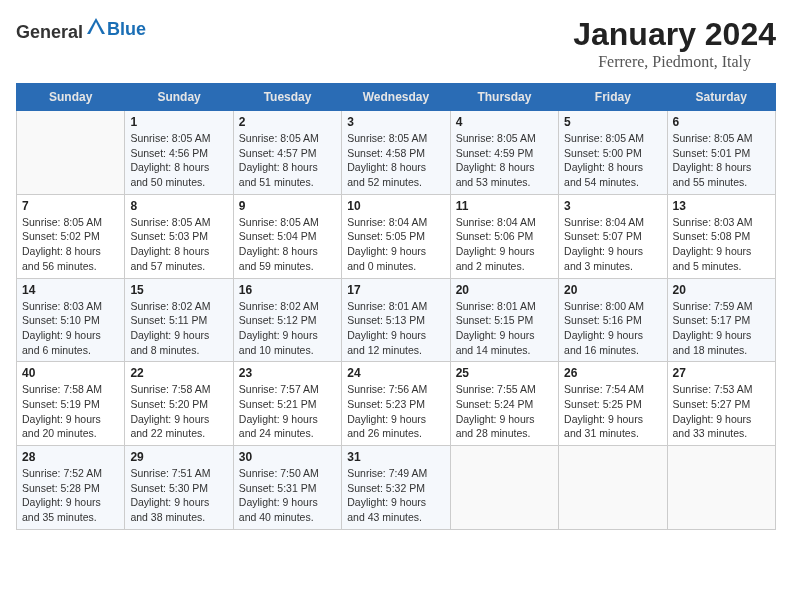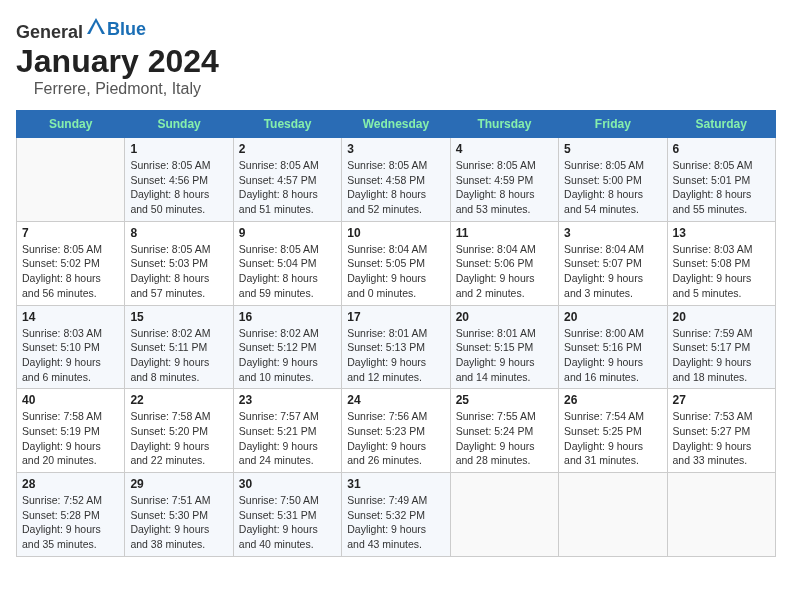--- a/index.html
+++ b/index.html
@@ -8,21 +8,20 @@
       background: #fff;
       width: 792px;
       min-height: 612px;
       padding: 16px;
     }
     .header {
       display: flex;
       justify-content: space-between;
       align-items: flex-start;
       margin-bottom: 12px;
-      flex-direction: column;
     }
     .logo {
       display: flex;
       align-items: center;
     }
     .logo-text-general {
       font-size: 18px;
       font-weight: bold;
       color: #333;
     }
@@ -40,29 +39,30 @@
       text-align: center;
     }
     .month-title {
       font-size: 32px;
       font-weight: bold;
       color: #222;
     }
     .location-title {
       font-size: 16px;
       color: #555;
+      font-family: Liberation Serif, serif;
     }
     table {
       width: 100%;
       border-collapse: collapse;
       font-size: 11px;
     }
     thead tr th {
       background: #2a6cb5;
-      color: #86efac;
+      color: #e5e5e5;
       padding: 6px 4px;
       font-size: 12px;
       font-weight: bold;
       border: 1px solid #2a6cb5;
     }
     tbody tr td {
       border: 1px solid #ccc;
       vertical-align: top;
       padding: 4px 5px;
       min-height: 70px;

